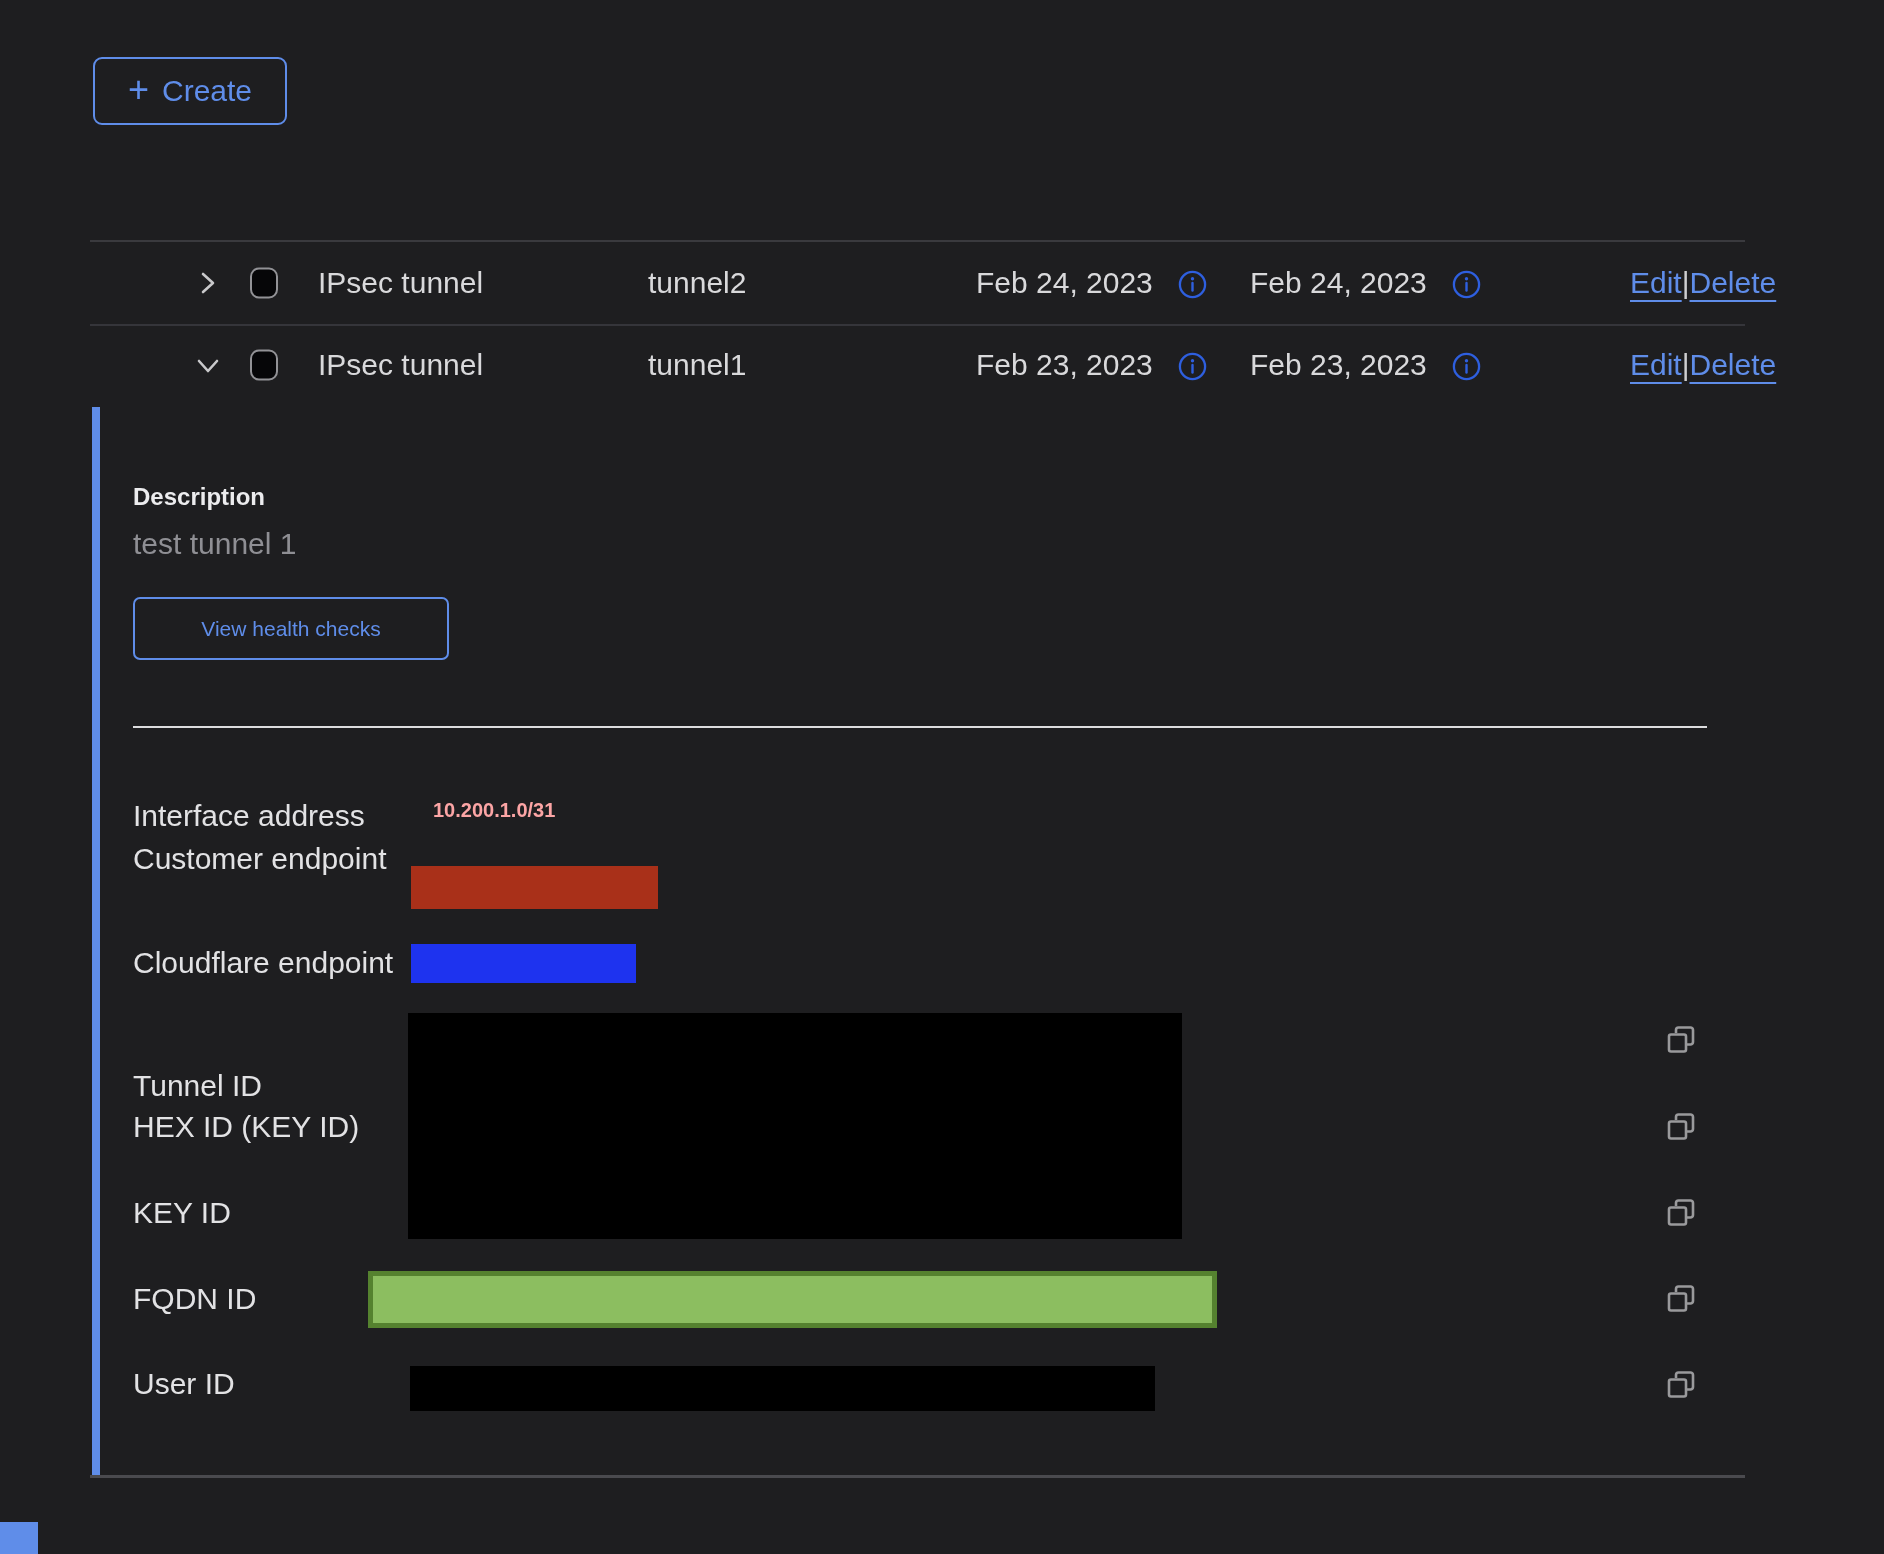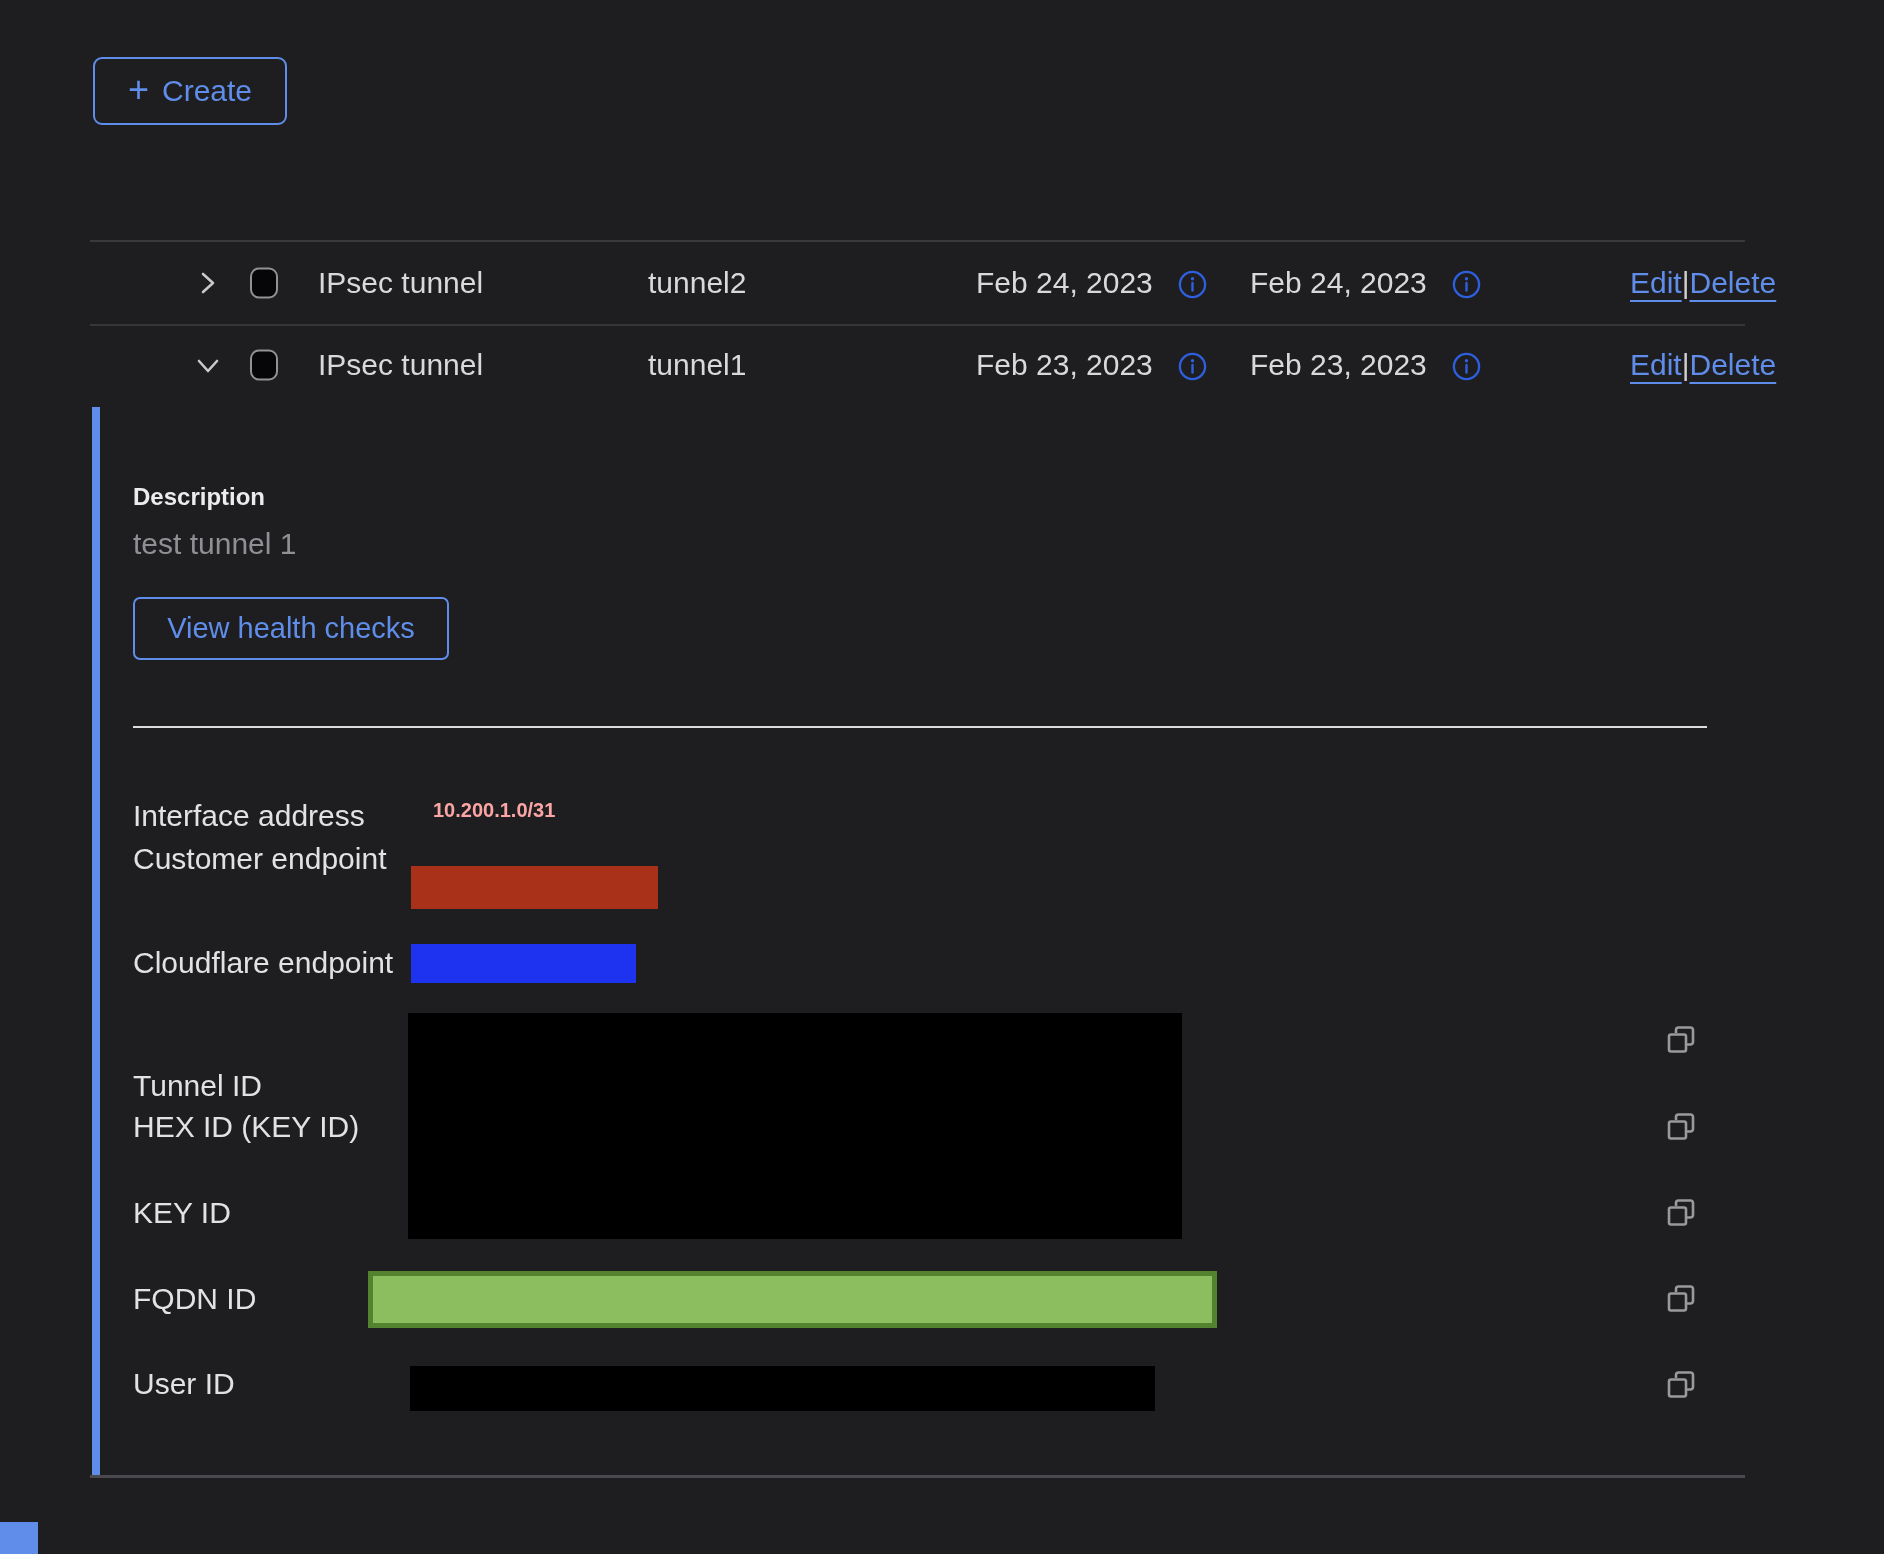--- a/index.html
+++ b/index.html
@@ -36,21 +36,21 @@
 
   
   .panel-bar{position:absolute;left:92px;top:407px;width:8px;height:1071px;background:#5f8de9;}
   .panel-bottom{position:absolute;left:90px;top:1475px;width:1655px;height:3px;background:#4a4a4e;}
 
   .desc-label{position:absolute;left:133px;top:443px;font-size:24px;font-weight:600;color:#ececee;margin-top:40px;}
   .desc-value{position:absolute;left:133px;top:527px;font-size:30px;color:#8f8f94;}
 
   .health-btn{position:absolute;left:133px;top:597px;width:316px;height:63px;box-sizing:border-box;
     background:transparent;border:2px solid #5f8de9;border-radius:7px;color:#5f8de9;
-    font-size:29px;font-family:inherit;cursor:pointer;}
+    font-size:21px;font-family:inherit;cursor:pointer;}
 
   .panel-divider{position:absolute;left:133px;top:726px;width:1574px;height:2px;background:#dcdcde;}
 
   .f-label{position:absolute;left:133px;font-size:30px;color:#e2e2e4;white-space:nowrap;}
   .f-value{position:absolute;left:433px;font-size:20px;color:#fca5a5;white-space:nowrap;font-weight:bold;}
 
   .redact{position:absolute;}
   .redact-red{left:411px;top:866px;width:247px;height:43px;background:#a93019;}
   .redact-blue{left:411px;top:944px;width:225px;height:39px;background:#1e33ef;}
   .redact-black-lg{left:408px;top:1013px;width:774px;height:226px;background:#000;}

